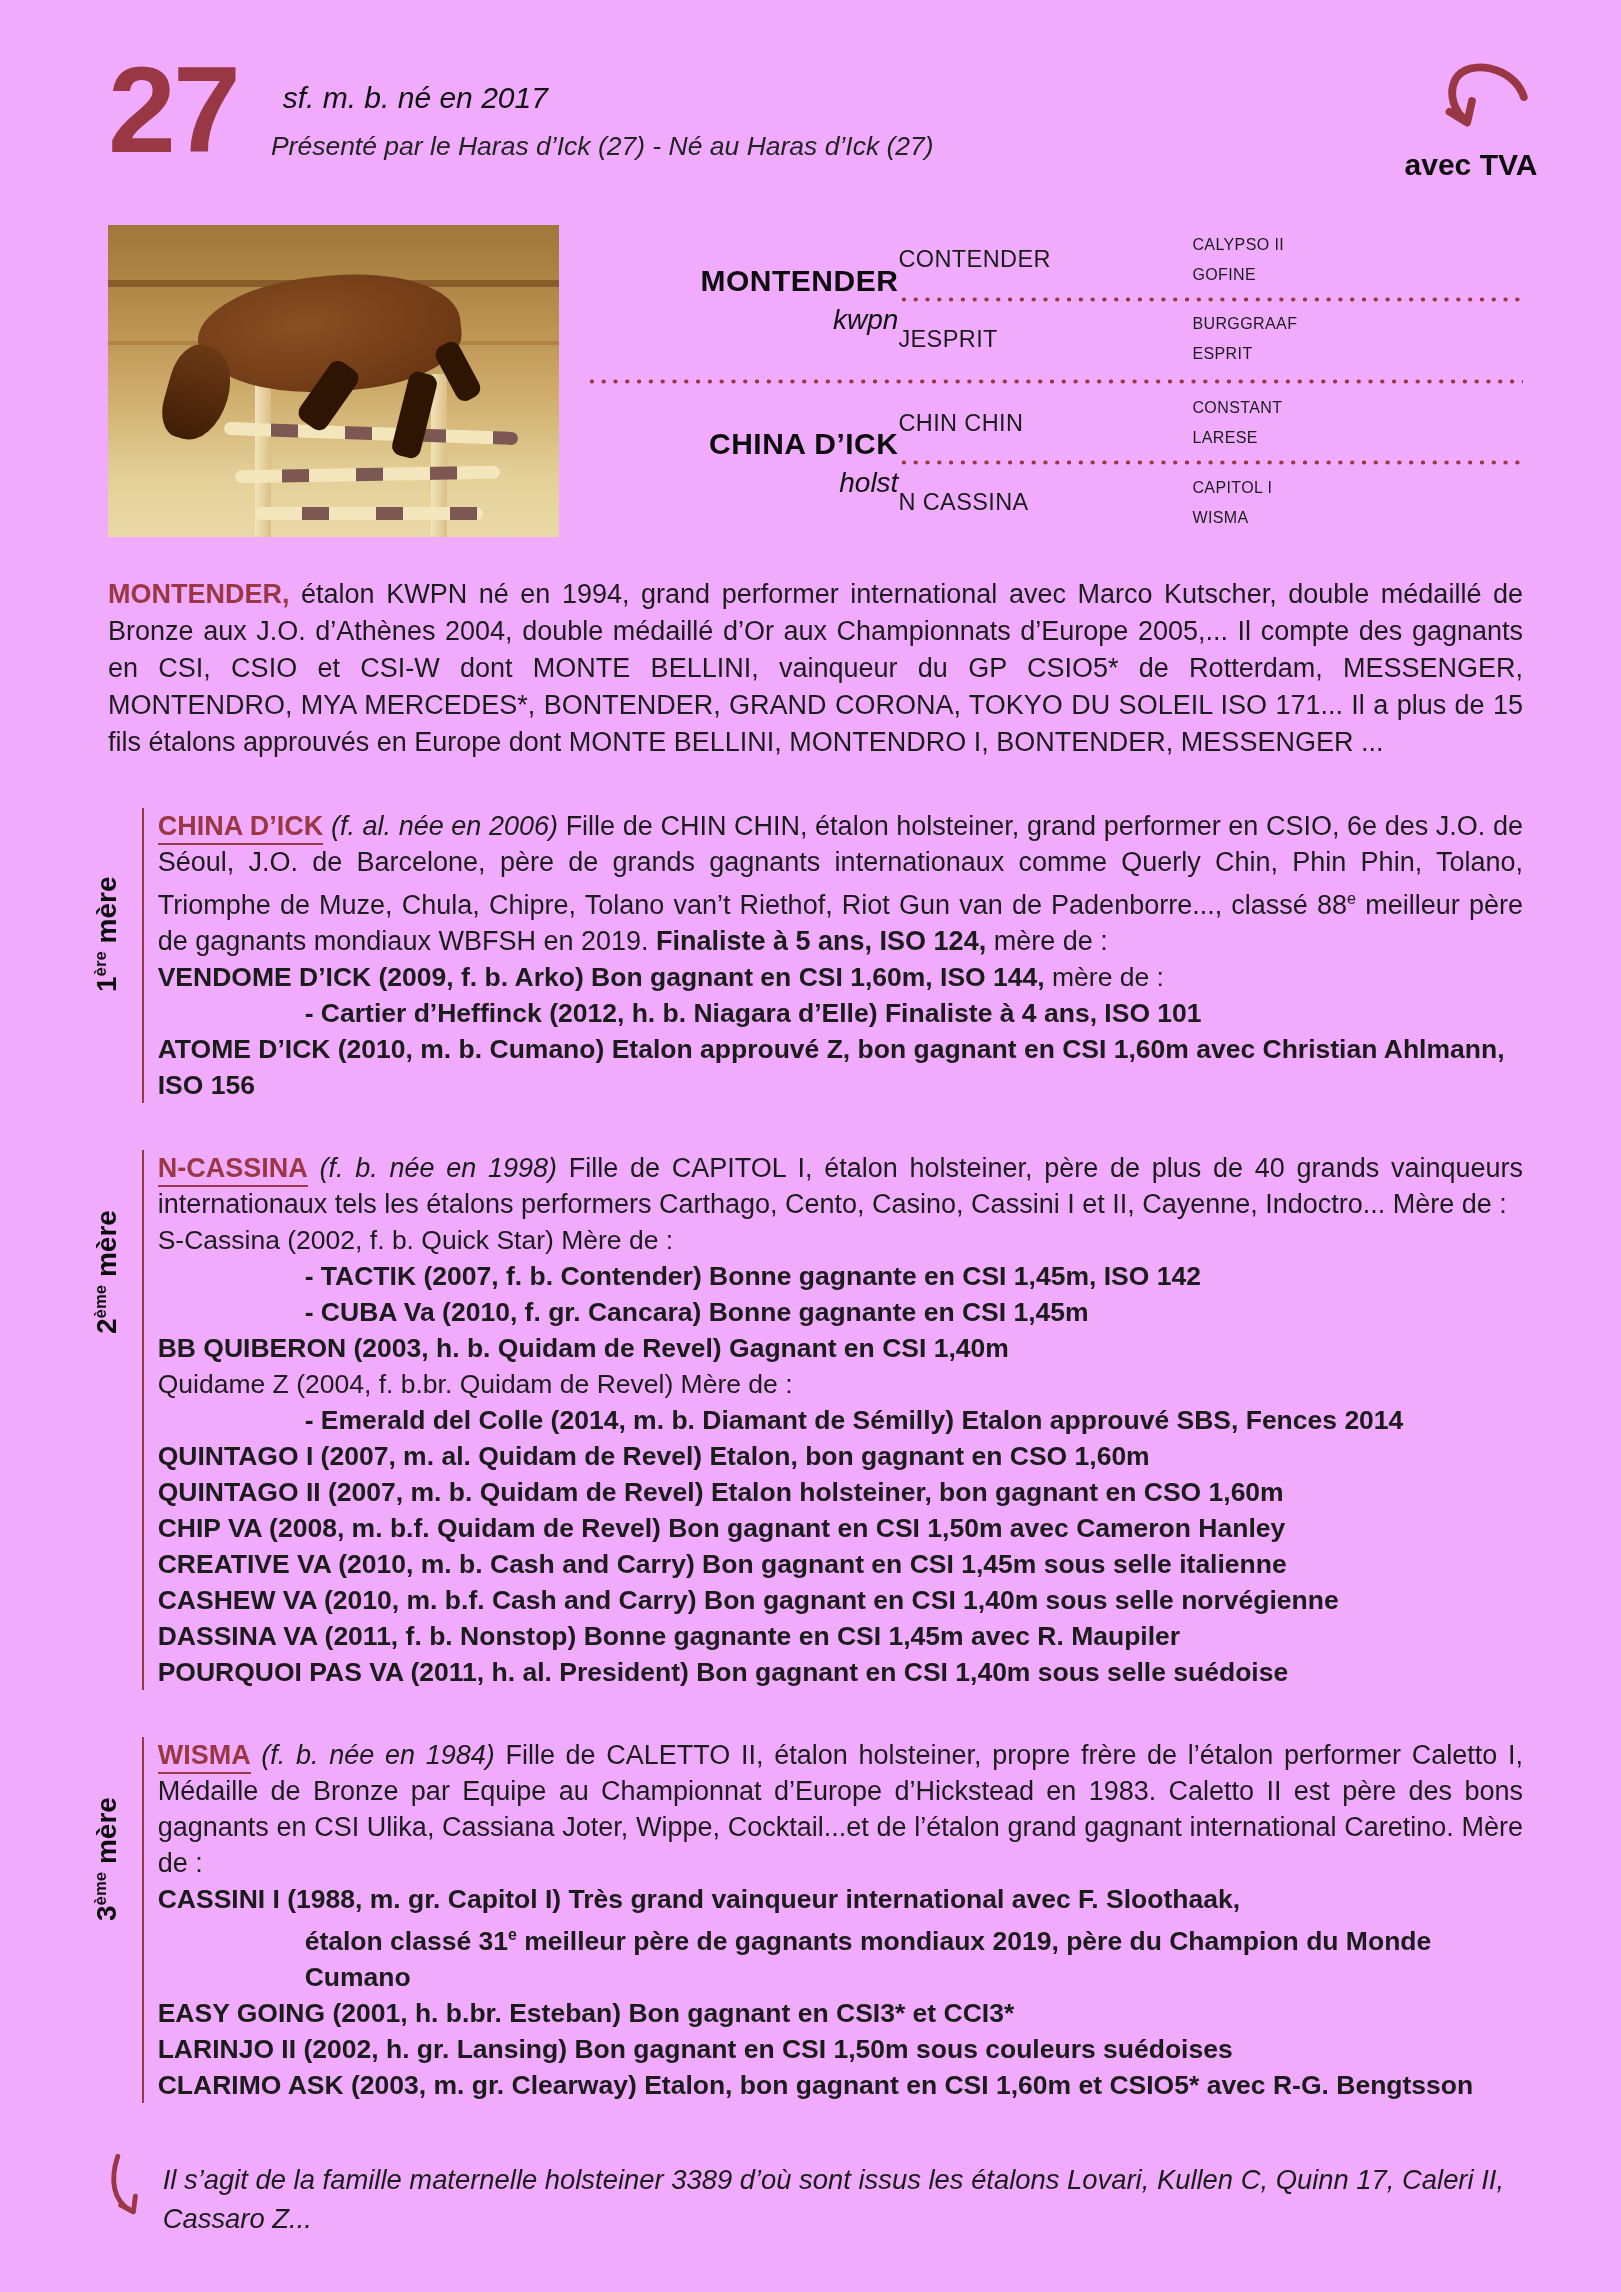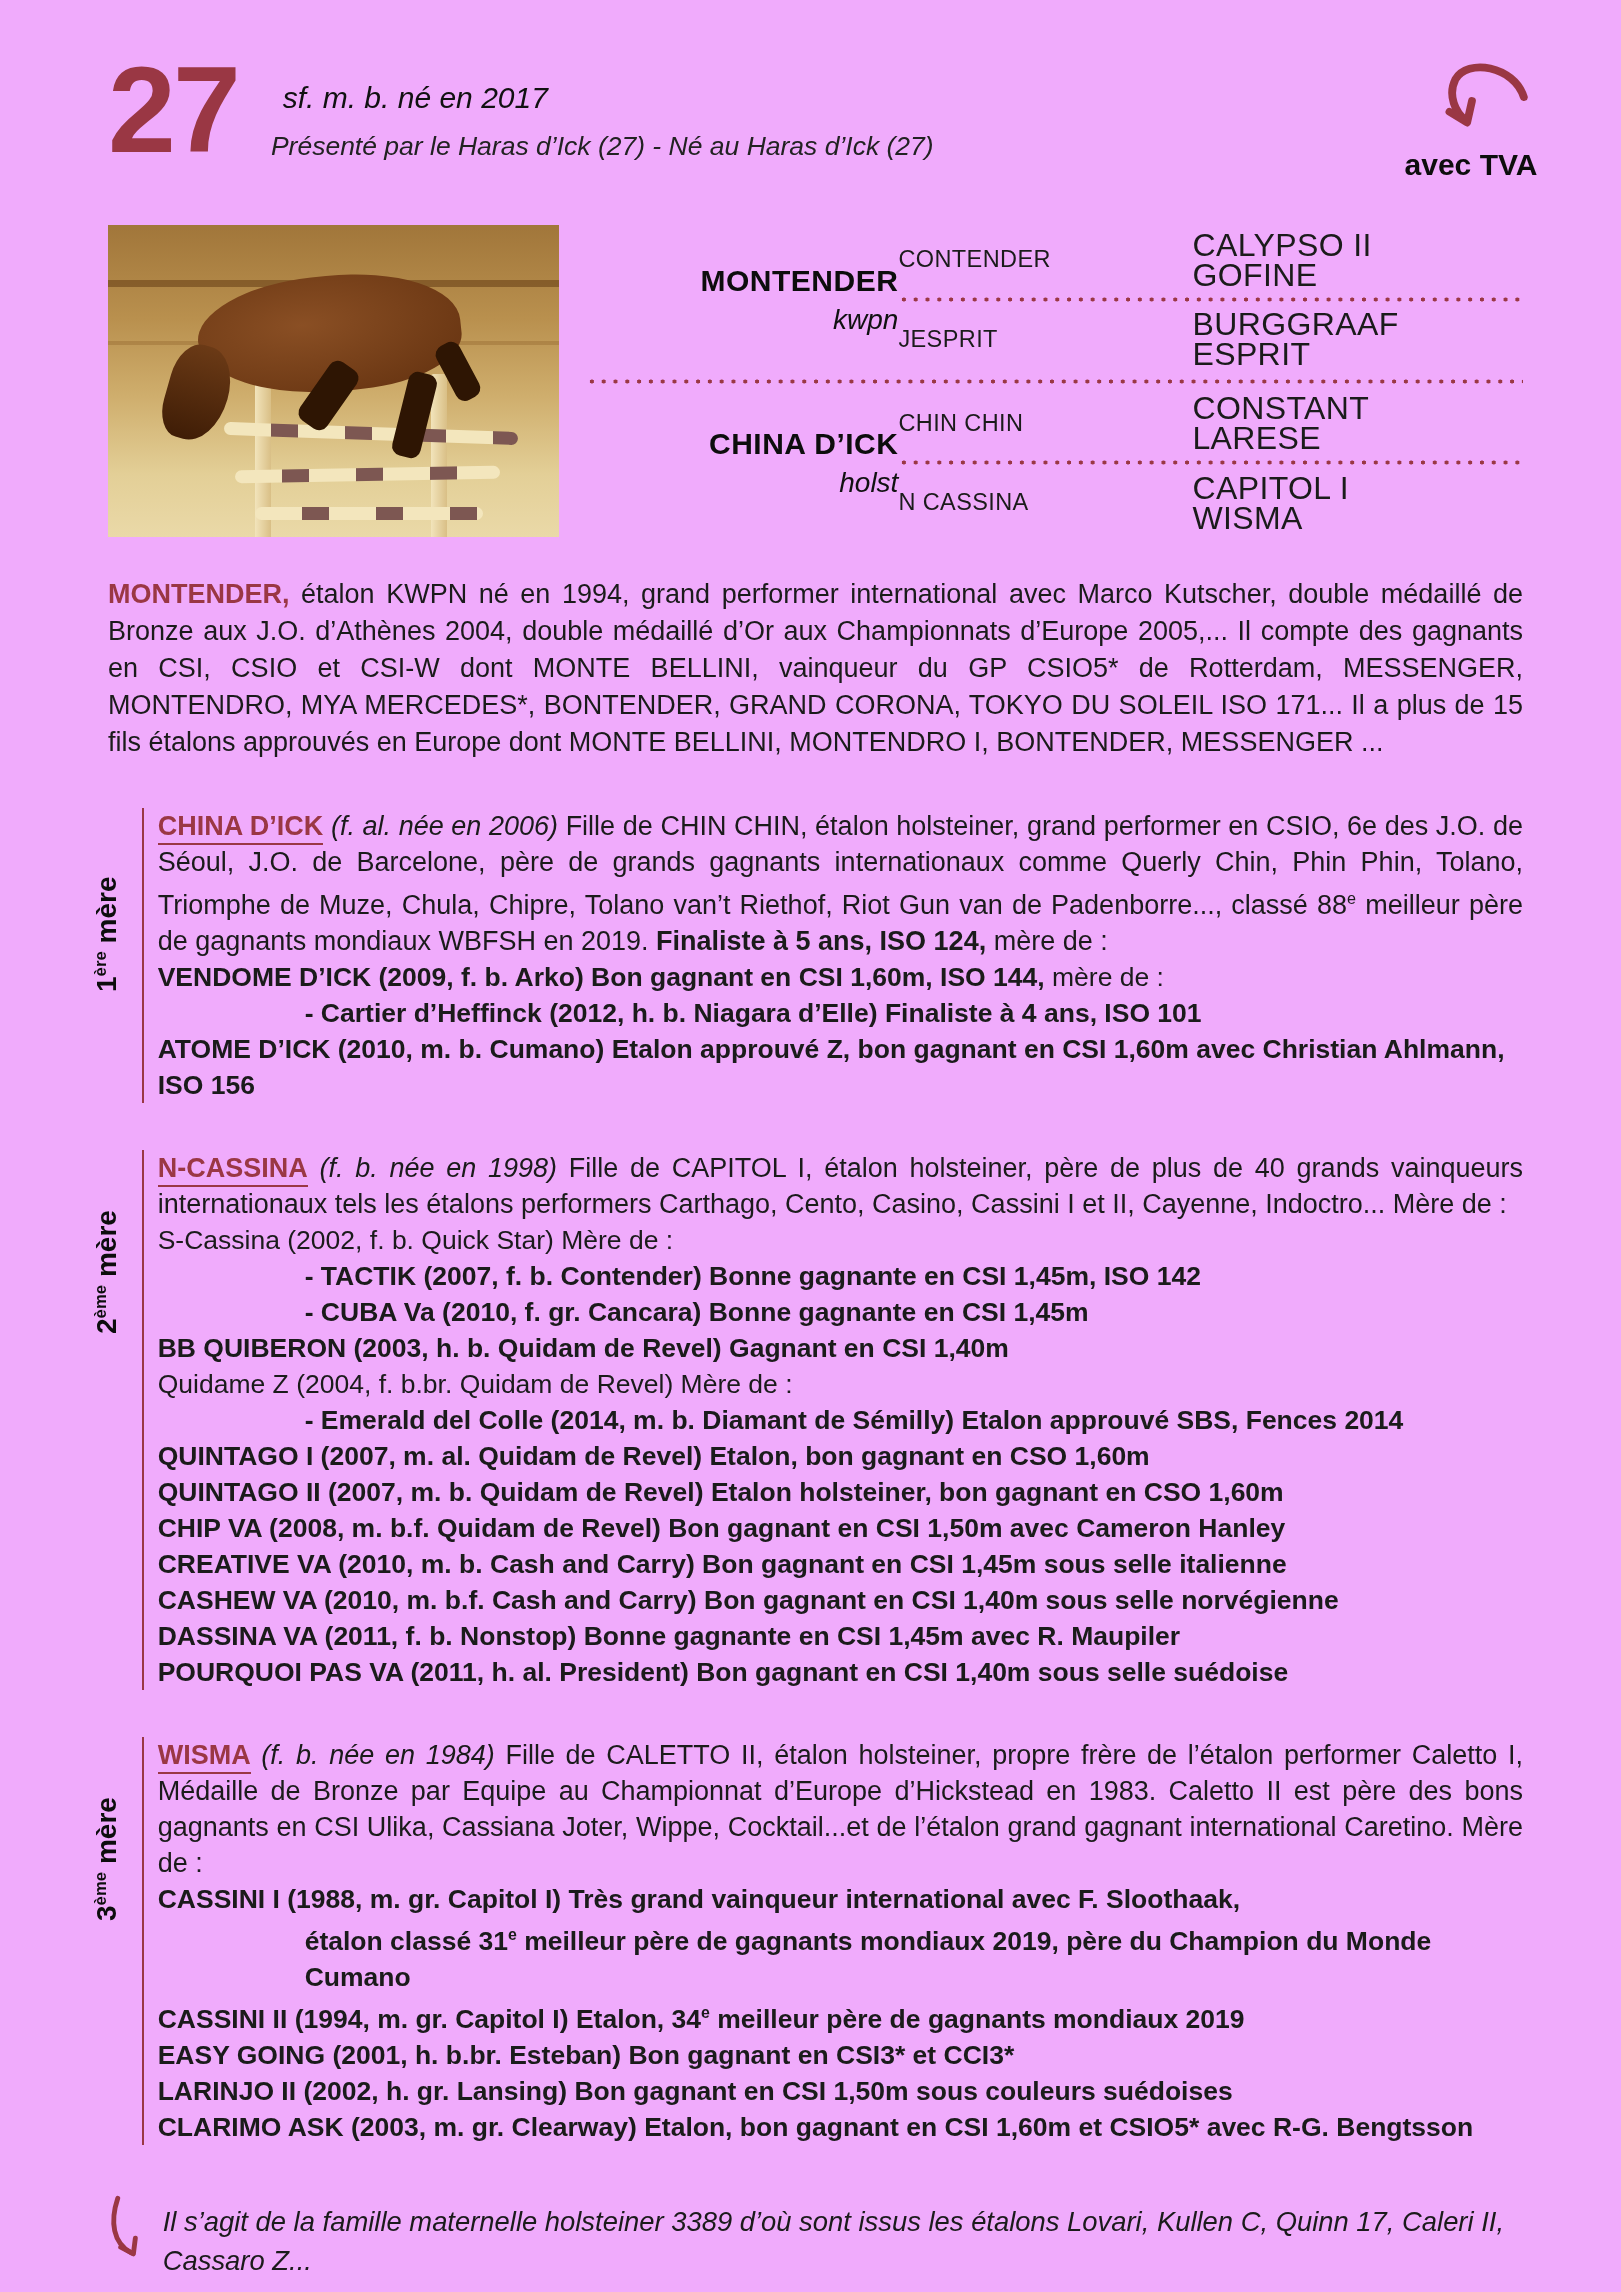--- a/index.html
+++ b/index.html
@@ -46,21 +46,21 @@
   .l3{left:337px;top:116px;width:25.5px;height:61px;transform:rotate(-28deg);}
 
   .ped-table{flex:1;margin-left:27.4px;display:flex;flex-direction:column;justify-content:center;}
   .ped-half{display:flex;min-height:145px;}
   .gen1{width:312px;display:flex;flex-direction:column;justify-content:center;align-items:flex-end;}
   .ped-name{font-size:30px;font-weight:700;letter-spacing:0.5px;color:#0d0d0d;}
   .ped-stud{font-size:28px;font-style:italic;margin-top:5.9px;color:#111;}
   .gen23{flex:1;display:flex;flex-direction:column;justify-content:center;}
   .quarter{display:flex;align-items:center;min-height:67px;}
   .gen2{width:294px;font-size:23.5px;letter-spacing:0.4px;}
-  .gen3{font-size:32px;line-height:30px;letter-spacing:0.4px;}
+  .gen3{font-size:16px;line-height:30px;letter-spacing:0.4px;}
   .dotline{height:4.9px;background-image:radial-gradient(circle,var(--maroon) 1.8px,transparent 2.2px);
     background-size:11.8px 4.9px;background-repeat:repeat-x;background-position:0 50%;}
   .dotline.sub{margin:3.9px 0;}
   .dotline.main{margin:5.9px 0;}
 
   
   .sire-para{margin-top:39px;font-size:27px;line-height:37px;text-align:justify;color:var(--ink);}
   .sire-para .lead{color:var(--maroon);font-weight:700;}
 
   
@@ -206,21 +206,20 @@
           <div class="mare-line"><span class="bold">DASSINA VA (2011, f. b. Nonstop) Bonne gagnante en CSI 1,45m avec R. Maupiler</span></div>
           <div class="mare-line"><span class="bold">POURQUOI PAS VA (2011, h. al. President) Bon gagnant en CSI 1,40m sous selle suédoise</span></div>
         </div>
       </section>
       <section class="mare-section">
         <div class="mare-label"><span>3</span><sup>ème</sup><span>&nbsp;mère</span></div>
         <div class="mare-content">
           <p class="mare-intro"><span class="mare-name">WISMA</span><span class="italic"> (f. b. née en 1984) </span><span>Fille de CALETTO II, étalon holsteiner, propre frère de l’étalon performer Caletto I, Médaille de Bronze par Equipe au Championnat d’Europe d’Hickstead en 1983. Caletto II est père des bons gagnants en CSI Ulika, Cassiana Joter, Wippe, Cocktail...et de l’étalon grand gagnant international Caretino. Mère de :</span></p>
           <div class="mare-line"><span class="bold">CASSINI I (1988, m. gr. Capitol I) Très grand vainqueur international avec F. Sloothaak,</span></div>
           <div class="mare-line ind"><span class="bold">étalon classé 31</span><sup class="bold">e</sup><span class="bold"> meilleur père de gagnants mondiaux 2019, père du Champion du Monde Cumano</span></div>
-          <div class="mare-line"><span class="bold">CASSINI II (1994, m. gr. Capitol I) Etalon, 34</span><sup class="bold">e</sup><span class="bold"> meilleur père de gagnants mondiaux 2019</span></div>
           <div class="mare-line"><span class="bold">EASY GOING (2001, h. b.br. Esteban) Bon gagnant en CSI3* et CCI3*</span></div>
           <div class="mare-line"><span class="bold">LARINJO II (2002, h. gr. Lansing) Bon gagnant en CSI 1,50m sous couleurs suédoises</span></div>
           <div class="mare-line"><span class="bold">CLARIMO ASK (2003, m. gr. Clearway) Etalon, bon gagnant en CSI 1,60m et CSIO5* avec R-G. Bengtsson</span></div>
         </div>
       </section>
     </div>
 
   <div class="footnote">
     <svg width="41" height="71" viewBox="0 0 42 72">
       <path d="M10 4 C 2 28, 5 50, 24 60" fill="none" stroke="#9a3744" stroke-width="5" stroke-linecap="round"></path>

